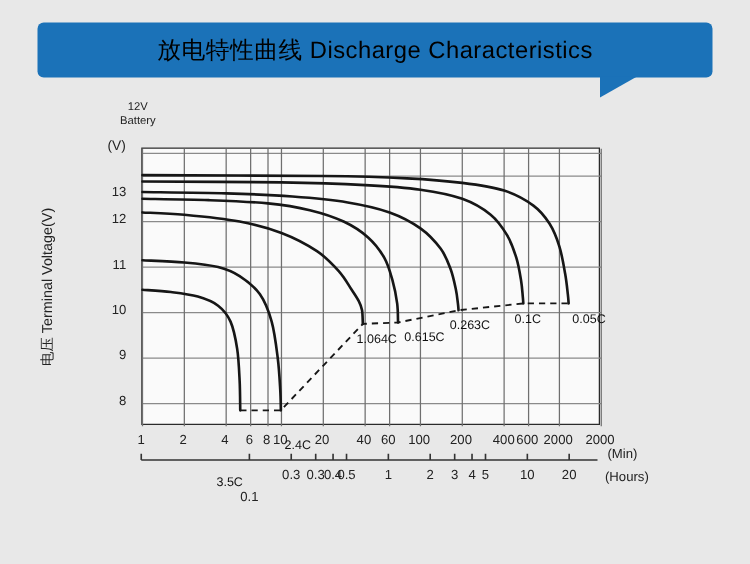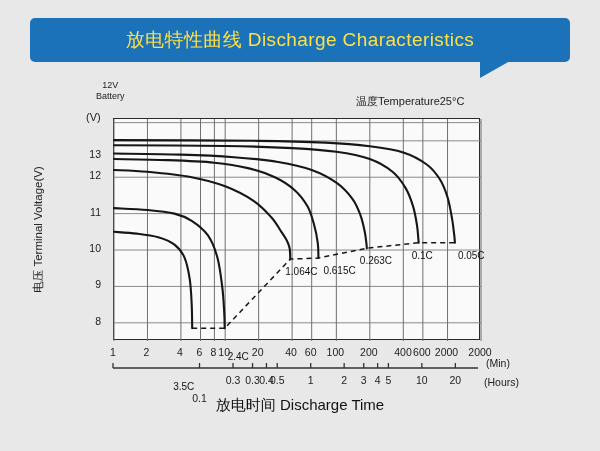--- a/index.html
+++ b/index.html
@@ -7,21 +7,21 @@
     width:600px;height:451px;
     background:#e8e8e8;
     font-family:"Liberation Sans","DejaVu Sans",sans-serif;
     overflow:hidden;position:relative;
   }
   
   #banner-wrap{position:absolute;left:30px;top:18px;width:540px;height:44px;}
   #banner{
     width:540px;height:44px;background:#1b72b8;border-radius:5px;
     display:flex;align-items:center;justify-content:center;
-    color:#fde047;font-size:19px;letter-spacing:.4px;white-space:nowrap;
+    color:#000000;font-size:19px;letter-spacing:.4px;white-space:nowrap;
   }
   #banner-tail{
     position:absolute;right:60px;top:43px;width:0;height:0;
     border-left:30px solid #1b72b8;
     border-bottom:17px solid transparent;
   }
   
   #chart{position:absolute;left:0;top:70px;width:584px;height:381px;}
   .plot{position:absolute;left:113px;top:48px;width:367px;height:222px;
         border:1.5px solid #2a2a2a;background:#fafafa;box-sizing:border-box;}
@@ -51,24 +51,22 @@
   <div id="banner-tail"></div>
 </div>
 
 <div id="chart">
 
   <div class="lbl" id="batt">
     <div>12V</div>
     <div>Battery</div>
   </div>
 
-  <div class="lbl" id="temp">温度Temperature25°C</div>
   <div class="lbl" id="vunit">(V)</div>
   <div id="ylab">电压 Terminal Voltage(V)</div>
-  <div id="xtitle">放电时间 Discharge Time</div>
 
   <div class="plot">
     <svg id="plot-svg" width="367" height="222">
         <line x1="0" y1="203.80327868852459" x2="367" y2="203.80327868852459" stroke="#8a8a8a" stroke-width="1"></line>
         <line x1="0" y1="167.40983606557376" x2="367" y2="167.40983606557376" stroke="#8a8a8a" stroke-width="1"></line>
         <line x1="0" y1="131.01639344262293" x2="367" y2="131.01639344262293" stroke="#8a8a8a" stroke-width="1"></line>
         <line x1="0" y1="94.62295081967211" x2="367" y2="94.62295081967211" stroke="#8a8a8a" stroke-width="1"></line>
         <line x1="0" y1="58.2295081967213" x2="367" y2="58.2295081967213" stroke="#8a8a8a" stroke-width="1"></line>
         <line x1="0" y1="21.836065573770497" x2="367" y2="21.836065573770497" stroke="#8a8a8a" stroke-width="1"></line>
         <line x1="0" y1="3.6393442622950545" x2="367" y2="3.6393442622950545" stroke="#8a8a8a" stroke-width="1"></line>

